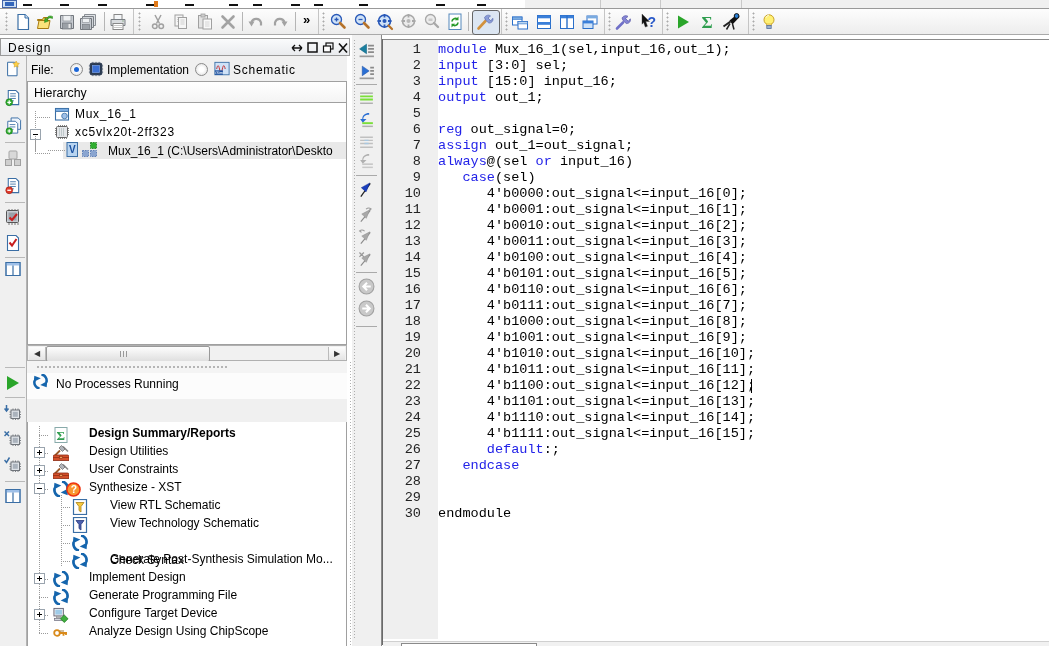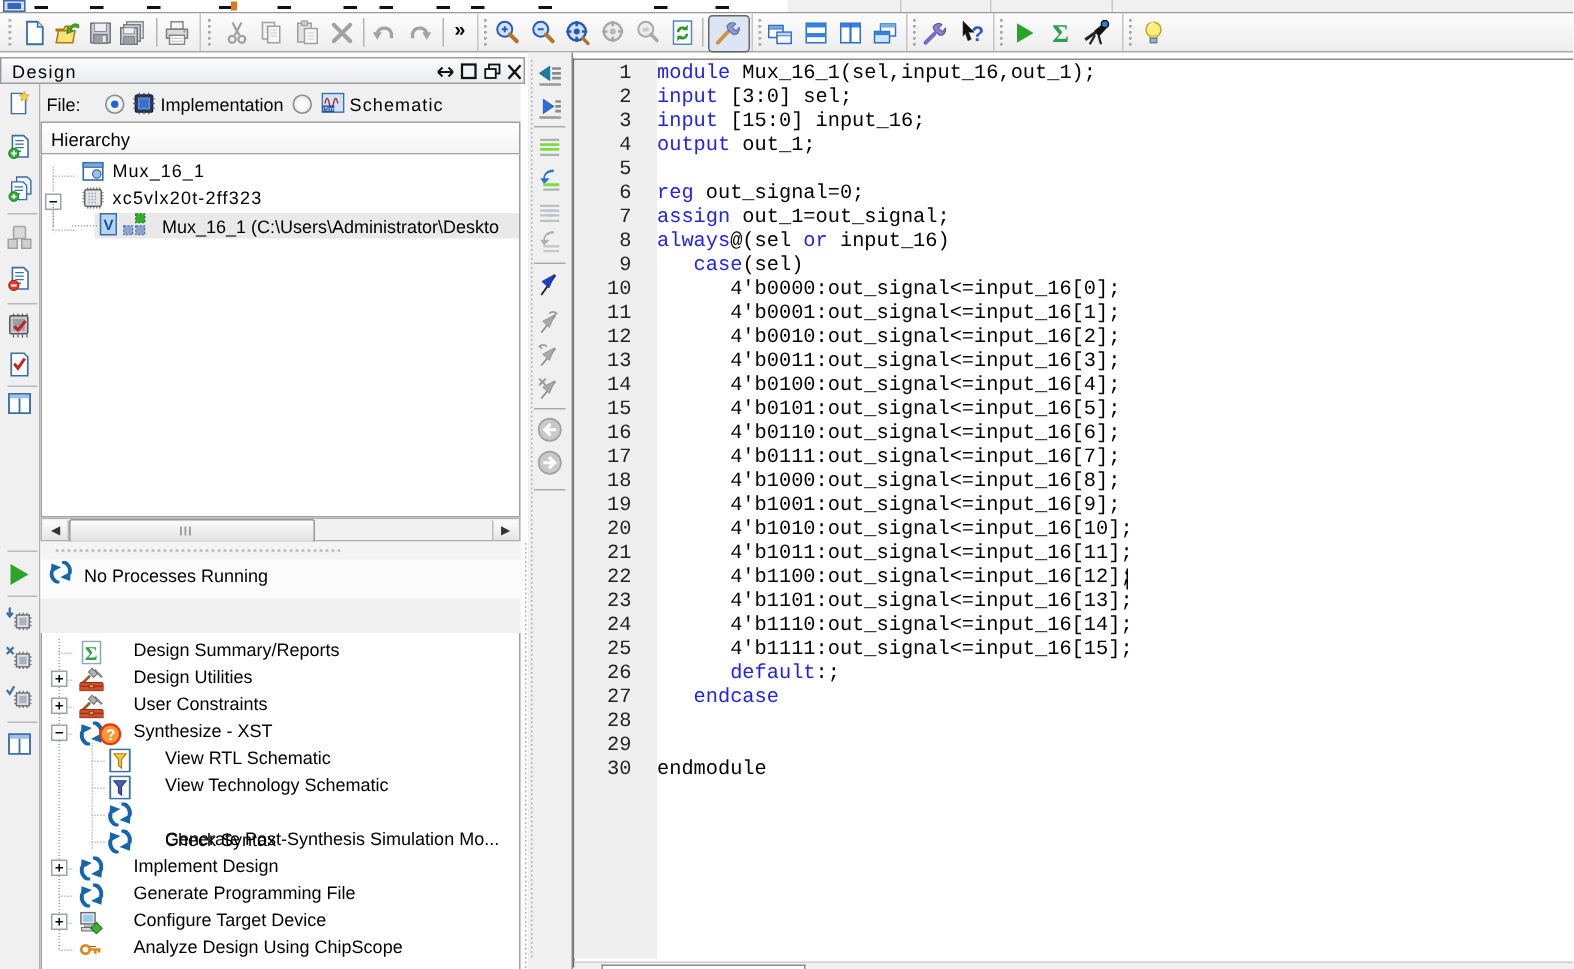--- a/index.html
+++ b/index.html
@@ -375,21 +375,21 @@
 
 
   <div class="abs" style="left:0;top:366px;width:320px;height:224px;background:#fff;border-left:1px solid #a0a0a0;border-right:1px solid #a0a0a0;box-sizing:border-box;" id="proctree">
       <div class="dotv" style="left: 11px; top: 4px; height: 206.5px;"></div>
       <div class="dotv" style="left: 33px; top: 72.5px; height: 72px;"></div>
       <div class="doth" style="left: 11px; top: 12.5px; width: 10px;"></div>
       <div style="position: absolute; left: 25px; top: 4.5px; width: 16px; height: 16px;"><svg viewBox="0 0 16 16" style="width: 100%; height: 100%;">
           <rect x="2" y="0.5" width="12" height="15" fill="#fff" stroke="#8aa"></rect>
           <text x="3.5" y="13" font-family="Liberation Serif" font-size="13" font-weight="bold" fill="#2f9e4f">Σ</text>
         </svg></div>
-      <div class="tree-txt" style="position: absolute; left: 61px; top: 4px;">Design Summary/Reports</div>
+      <div class="tree-txt" style="position: absolute; left: 61px; top: 4px; font-weight: bold;">Design Summary/Reports</div>
       <div class="doth" style="left: 11px; top: 30.5px; width: 10px;"></div>
       <div class="exp" style="left: 6px; top: 25px;">
         <i></i>
         <b></b>
       </div>
       <div style="position: absolute; left: 25px; top: 22.5px; width: 16px; height: 16px;"><svg viewBox="0 0 16 16" style="width: 100%; height: 100%;">
           <path d="M10 1.5 15 6.5" stroke="#888" stroke-width="1.6"></path>
           <path d="M8.5 0.5 12 4l-2.5 2.5L6 3z" fill="#b0b4ba" stroke="#666" stroke-width="0.7"></path>
           <path d="M7 5.5 2 10.5" stroke="#9a5a2a" stroke-width="1.8"></path>
           <path d="M1.5 10h13c.8 0 1.5.7 1.5 1.5v4h-16v-4c0-.8.7-1.5 1.5-1.5z" fill="#d4502a" stroke="#8a2a12" stroke-width="0.8"></path>

